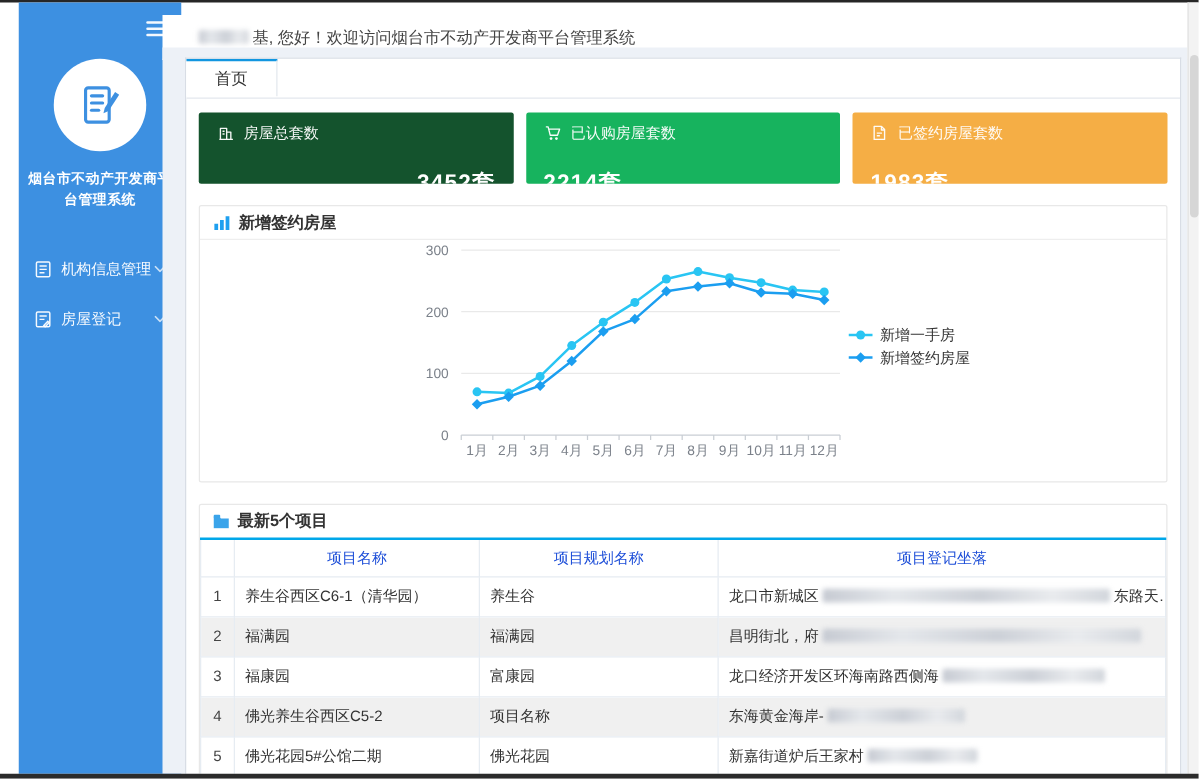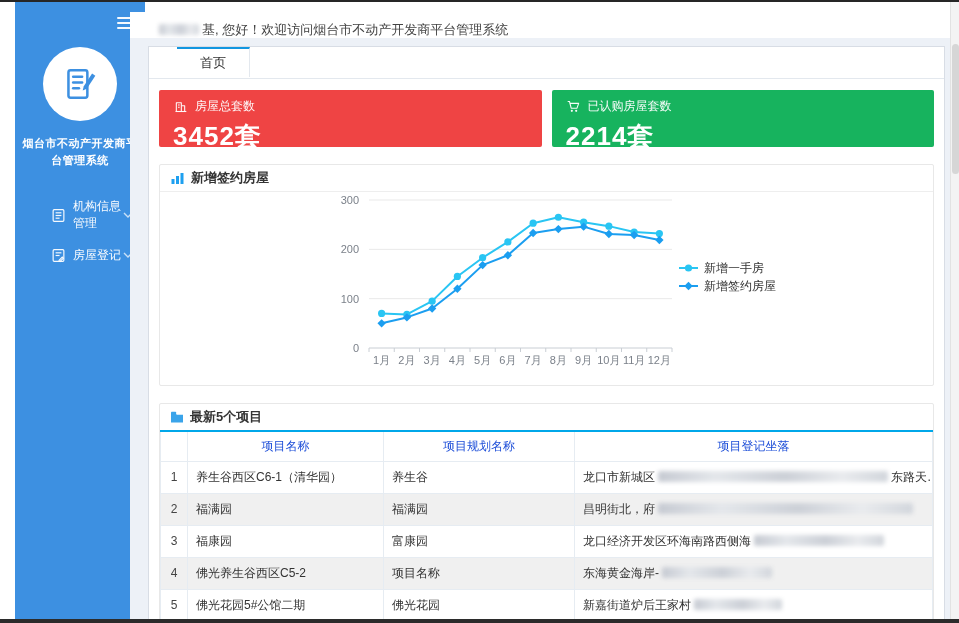--- a/index.html
+++ b/index.html
@@ -11,52 +11,52 @@
   .edge-bottom { position:absolute; left:0; bottom:0; width:100%; height:4px; background:#2b2b2b; }
 
   
   .sidebar { position:absolute; left:0; top:2px; bottom:4px; width:130px; background:#3d90e1; color:#fff;margin-left:15px; }
   .hamburger { position:absolute; top:9px; right:8px; width:22px; height:20px; padding:3px 2px; cursor:pointer; }
   .hamburger span { display:block; height:2.5px; background:rgba(255,255,255,.95); margin:2.5px 0; border-radius:1px; }
   .logo-wrap { margin:45px auto 0; width:74px; height:74px; background:#fff; border-radius:50%;
     display:flex; align-items:center; justify-content:center; }
   .side-title { margin:14px 6px 0; text-align:center; font-size:11px; font-weight:bold;
     line-height:1.55; letter-spacing:.5px; }
-  .side-menu { margin-top:26px;padding-left:24px; }
+  .side-menu { margin-top:26px; }
   .menu-item { display:flex; align-items:center; height:40px; padding:0 12px; font-size:12px;
     color:rgba(255,255,255,.96); cursor:pointer; }
   .menu-item .mi-icon { width:15px; height:15px; margin-right:7px; flex:none; }
   .menu-item .mi-label { flex:1; }
   .menu-item .mi-caret { flex:none; opacity:.85; }
 
   
   .topbar { position:absolute; left:130px; right:9px; top:12px; height:36px; background:#fff;
     border-bottom:1px solid #ececec; line-height:36px; padding-left:26px; font-size:13px; color:#444; }
 
   .redact { display:inline-block; height:11px; border-radius:2px; vertical-align:-1px; margin:0 3px;
     background:linear-gradient(90deg,#c6cad2 0%,#e4e7eb 25%,#ccd0d7 55%,#e9ebee 80%,#d2d6dc 100%);
     filter:blur(2px); }
 
   
   .content { position:absolute; left:130px; right:9px; top:38px; bottom:4px; background:#edf1f7; }
   .main { margin:8px 5px 0 18px; height:calc(100% - 8px); background:#fff;
     border:1px solid #d8dde5; border-bottom:none; overflow:hidden; }
 
-  .tabbar { height:32px; border-bottom:1px solid #e3e8ee; background:#fff;padding-left:28px; }
+  .tabbar { height:32px; border-bottom:1px solid #e3e8ee; background:#fff; }
   .tab { display:inline-block; padding:0 23px; line-height:28px; font-size:13px; color:#333;
     border-top:2px solid #1296e0; border-right:1px solid #e3e8ee; background:#fff; cursor:pointer; }
 
   .body-pad { padding:11px 10px 0 10px; }
 
   
   .cards { display:flex; gap:10px; }
   .card { flex:1; height:57px; border-radius:2px; color:#fff; padding:8px 14px 0; overflow:hidden; }
   .card-top { display:flex; align-items:center; gap:7px; font-size:12px; opacity:.96; }
   .card-top svg { width:15px; height:15px; }
-  .card-value { font-size:26px; font-weight:600; margin-top:4px; letter-spacing:1px; }
+  .card-value { font-size:18px; font-weight:600; margin-top:19px; letter-spacing:1px; }
 
   
   .panel { margin-top:17px; border:1px solid #e8e8e8; border-radius:2px; background:#fff; }
   .panel-hd { display:flex; align-items:center; gap:6px; padding:4px 10px; font-size:13px;
     font-weight:bold; color:#333; }
   .panel-hd.with-line { border-bottom:1px solid #eeeeee; }
   .chart-body { height:193px; position:relative; }
   .chart-body svg { display:block; }
 
   
@@ -138,21 +138,21 @@
   <div class="content">
     <div class="main">
 
       <div class="tabbar">
         <span class="tab">首页</span>
       </div>
 
       <div class="body-pad">
 
         <div class="cards">
-          <div class="card" style="background: #ef4444;">
+          <div class="card" style="background: #14532d; text-align: right;">
             <div class="card-top">
               <svg viewBox="0 0 18 18">
                 <g stroke="#fff" stroke-width="1.3" fill="none" stroke-linejoin="round">
                   <path d="M4 15 V4.5 h6 V15"></path>
                     <path d="M10 8 h4 v7"></path>
                     <path d="M3 15 h13"></path>
                   <line x1="6" y1="7.2" x2="8" y2="7.2"></line>
                     <line x1="6" y1="9.8" x2="8" y2="9.8"></line>
                 </g>
               </svg>
@@ -168,20 +168,34 @@
                   <path d="M2 3 h2.2 l2 8 h7 l2-5.8 H5"></path>
                 </g>
                 <circle cx="7" cy="14.2" r="1.3" fill="#fff"></circle>
                 <circle cx="12.2" cy="14.2" r="1.3" fill="#fff"></circle>
               </svg>
               <span>已认购房屋套数</span>
             </div>
             <div class="card-value">2214套</div>
           </div>
 
+          <div class="card" style="background: rgb(245, 174, 69);">
+            <div class="card-top">
+              <svg viewBox="0 0 18 18">
+                <g stroke="#fff" stroke-width="1.3" fill="none" stroke-linejoin="round">
+                  <path d="M4 2.5 h7 l3 3 V15 H4 Z"></path>
+                    <path d="M11 2.5 V6 h3"></path>
+                  <line x1="6.5" y1="9" x2="11.5" y2="9"></line>
+                    <line x1="6.5" y1="11.5" x2="9.5" y2="11.5"></line>
+                </g>
+              </svg>
+              <span>已签约房屋套数</span>
+            </div>
+            <div class="card-value">1983套</div>
+          </div>
         </div>
 
         <div class="panel">
           <div class="panel-hd with-line">
             <svg width="15" height="14" viewBox="0 0 15 14">
               <rect x="1.5" y="8" width="3" height="5" fill="#1ea0f0"></rect>
               <rect x="6" y="5" width="3" height="8" fill="#1ea0f0"></rect>
               <rect x="10.5" y="2" width="3" height="11" fill="#1ea0f0"></rect>
             </svg>
             <span>新增签约房屋</span>

